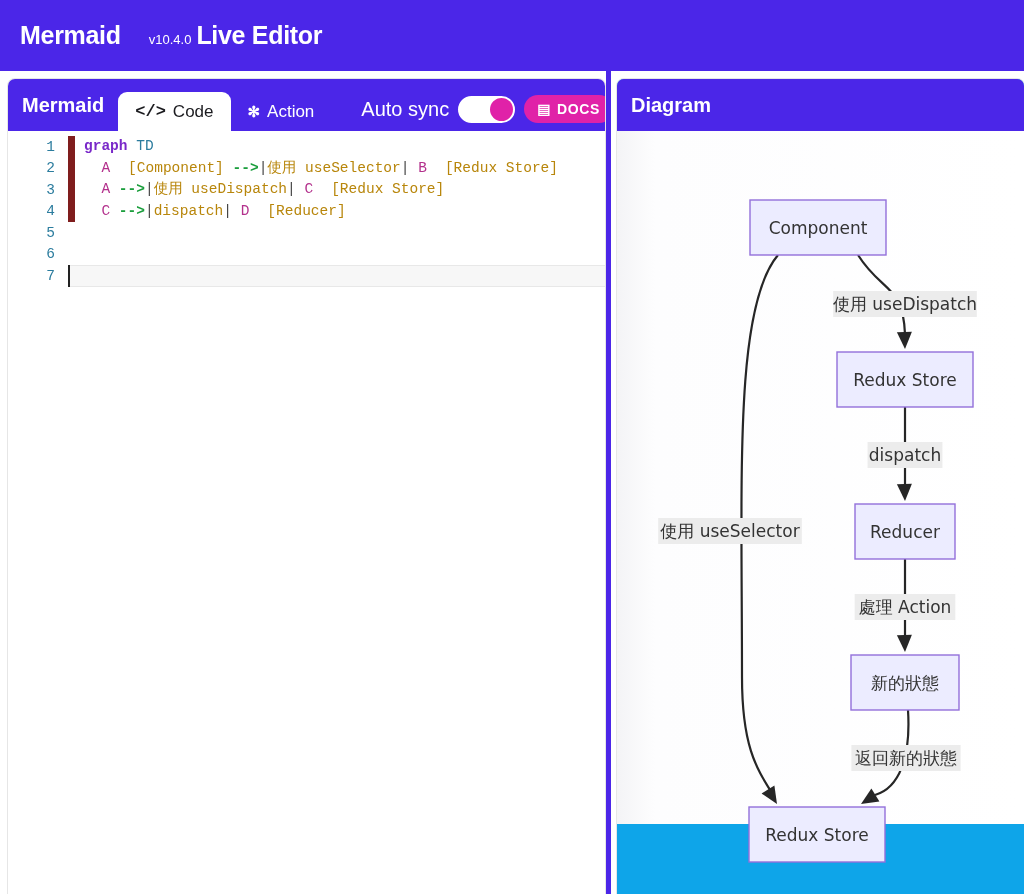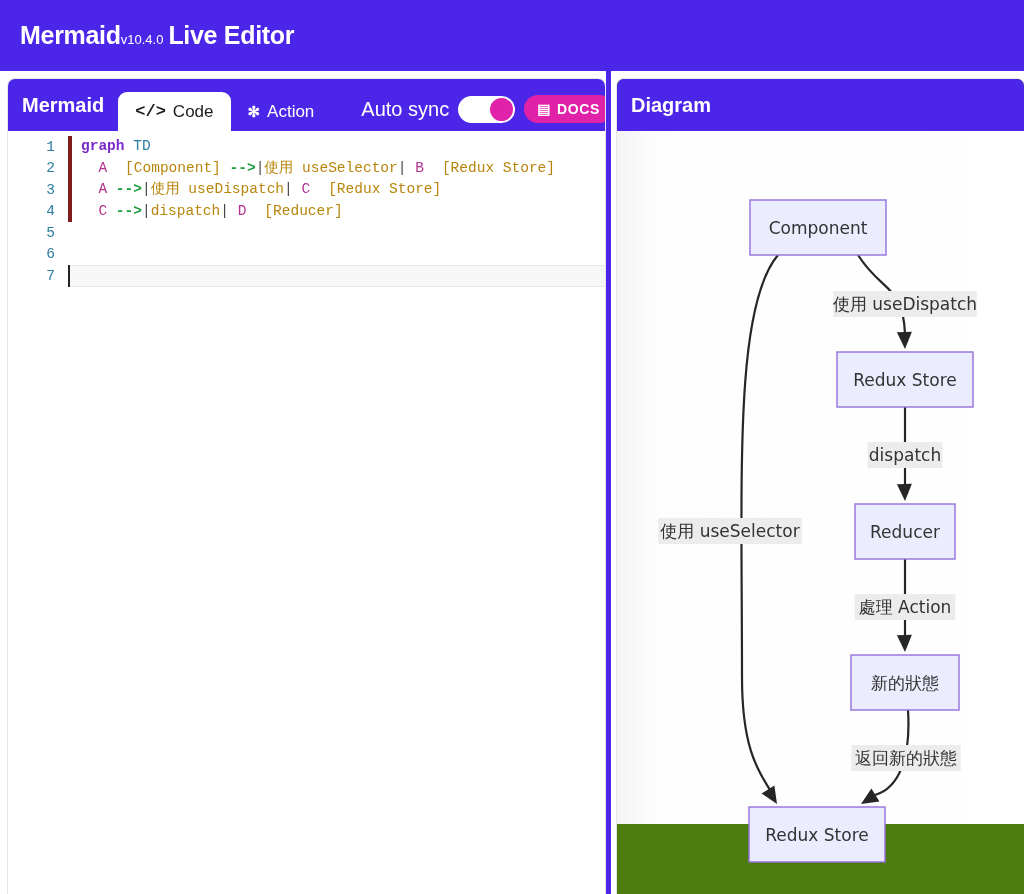--- a/index.html
+++ b/index.html
@@ -30,20 +30,21 @@
     letter-spacing: -0.3px;
     white-space: nowrap;
     display: flex;
     align-items: baseline;
   }
   #app-title .ver {
     font-size: 13px;
     font-weight: normal;
     letter-spacing: 0px;
     margin: 0 5px 0 0;
+    padding-left: 28px;
   }
 
   
   #editor-panel {
     position: absolute;
     left: 8px; top: 79px;
     width: 597px; height: 815px;
     background: #ffffff;
     border-radius: 7px 7px 0 0;
     box-shadow: 0 0 0 1px #e6e6e6;
@@ -52,21 +53,21 @@
   #panel-divider {
     position: absolute;
     left: 606px; top: 63px;
     width: 5px; height: 831px;
     background: #4b26e8;
   }
   #diagram-panel {
     position: absolute;
     left: 617px; top: 79px;
     width: 407px; height: 815px;
-    background: #4d7c0f;
+    background: #0ea5e9;
     border-radius: 7px 7px 0 0;
     box-shadow: 0 0 0 1px #e6e6e6;
     overflow: hidden;
   }
 
   
   #tab-bar {
     position: relative;
     height: 52px;
     background: #4b26e8;
@@ -170,21 +171,21 @@
     text-align: right;
     padding-right: 13px;
     color: #2b7c9e;
     flex: none;
     font-size: 14.5px;
   }
   .code-text {
     position: relative;
     flex: 1;
     padding-left: 9px;
-    border-left: 4px solid #7f1d1d;
+    border-left: 7px solid #7f1d1d;
     white-space: pre;
     height: 21.5px;
     line-height: 21.5px;
   }
   .code-line.cur .code-text {
     background: #f7f7f7;
     box-shadow: inset 0 1px 0 #e8e8e8, inset 0 -1px 0 #e8e8e8;
     border-left: 2px solid #222;
   }
   .kw    { color: #7a29c9; font-weight: bold; }

